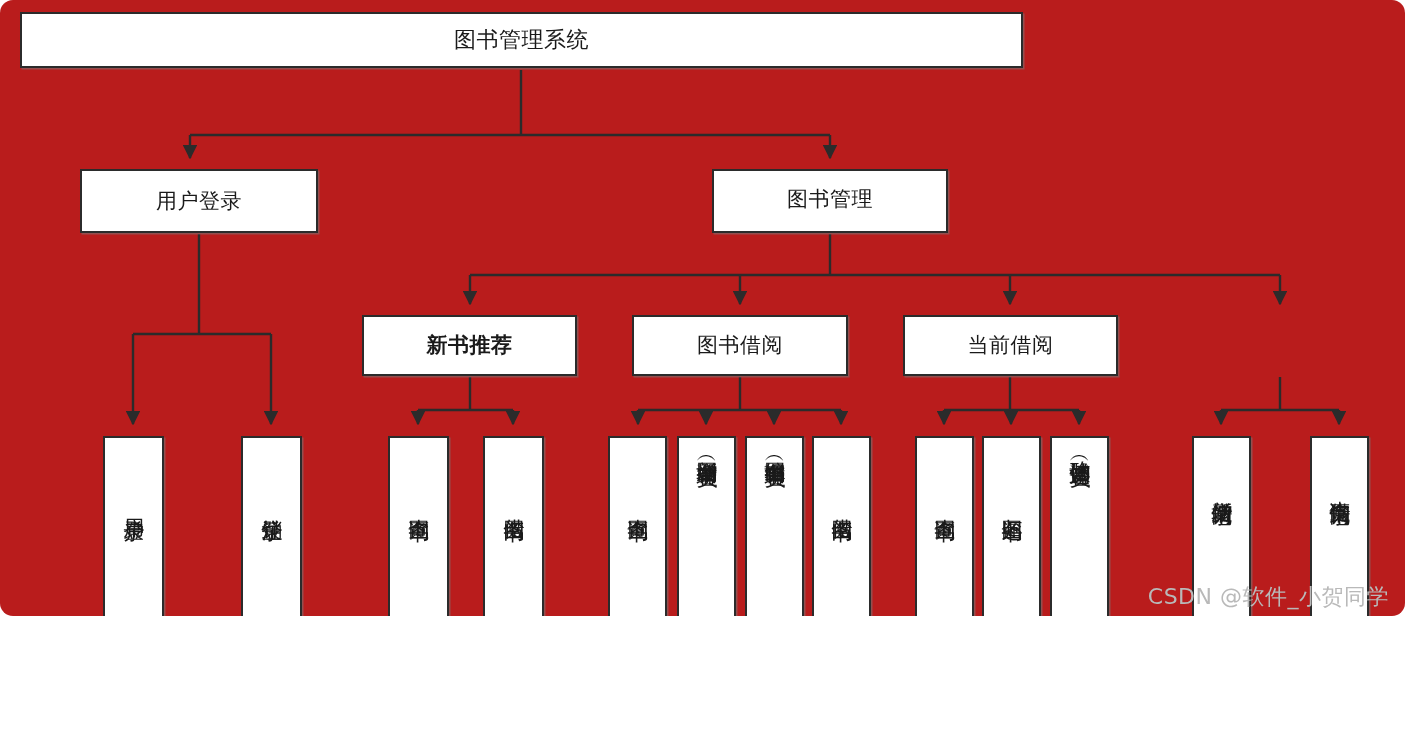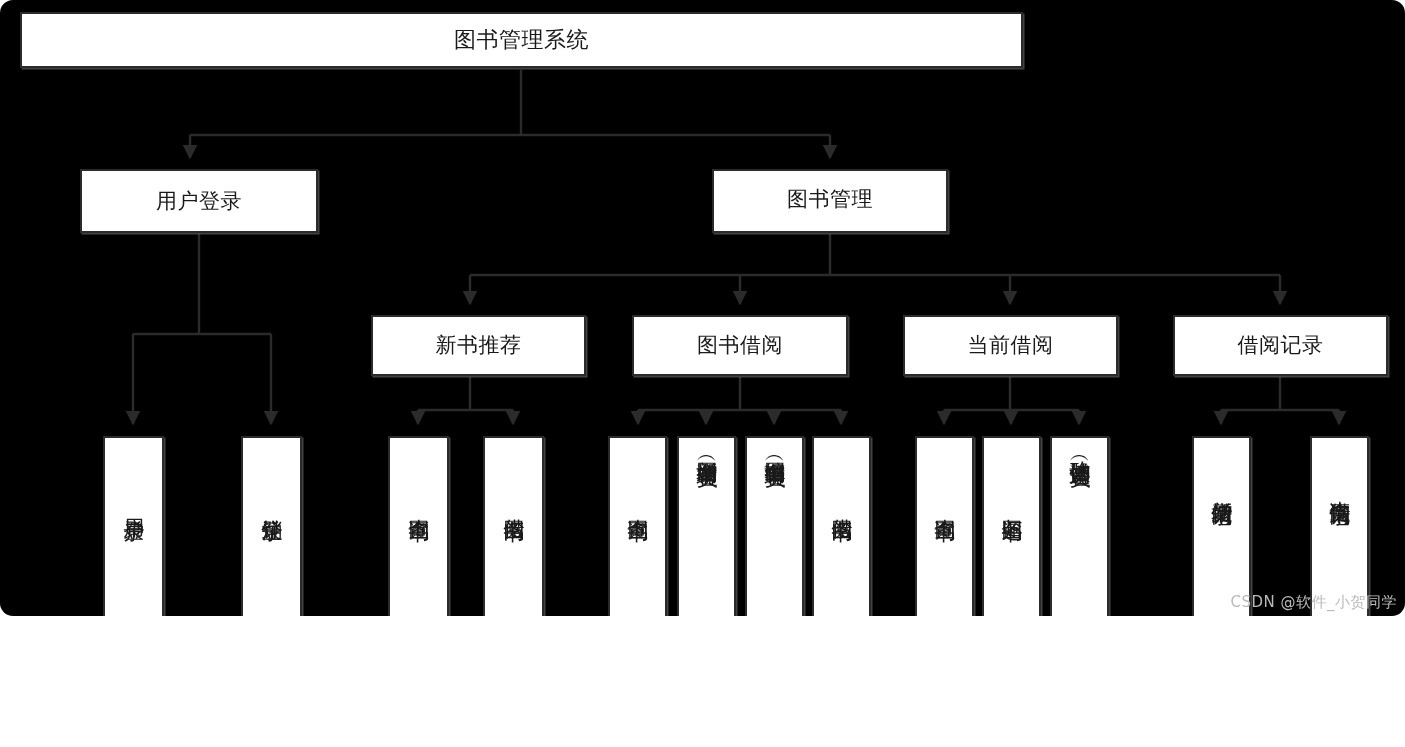--- a/index.html
+++ b/index.html
@@ -8,21 +8,21 @@
     padding: 0;
     background: #ffffff;
   }
   body {
     font-family: "DejaVu Sans", "Liberation Sans", sans-serif;
   }
   #canvas {
     position: relative;
     width: 1405px;
     height: 616px;
-    background: #000000;
+    background: #b91c1c;
     overflow: hidden;
     border-radius: 13px;
   }
   .node {
     position: absolute;
     box-sizing: border-box;
     background: #ffffff;
     border: 2px solid #2b2b2b;
     box-shadow: 1.5px 1.5px 0 0 rgba(120,120,120,0.55);
     display: flex;
@@ -61,23 +61,23 @@
   svg#wires {
     position: absolute;
     left: 0;
     top: 0;
     width: 1405px;
     height: 747px;
     pointer-events: none;
   }
   #watermark {
     position: absolute;
-    right: 8px;
+    right: 16px;
     bottom: 4px;
-    font-size: 15px;
+    font-size: 22px;
     color: #b9b9b9;
     letter-spacing: 0.5px;
     white-space: nowrap;
   }
 </style>
 </head>
 <body>
 
 <div id="canvas">
 
@@ -136,35 +136,32 @@
   </div>
 
   <div class="node" style="left:80px; top:169px; width:238px; height:64px;">
     <span class="label">用户登录</span>
   </div>
 
   <div class="node" style="left:712px; top:169px; width:236px; height:64px;font-family:Liberation Mono, monospace;">
     <span class="label">图书管理</span>
   </div>
 
-  <div class="node" style="left:371px; top:315px; width:215px; height:61px;">
+  <div class="node" style="left:362px; top:315px; width:215px; height:61px;font-weight:bold;">
     <span class="label">新书推荐</span>
   </div>
 
   <div class="node" style="left:632px; top:315px; width:216px; height:61px;align-items:center;">
     <span class="label">图书借阅</span>
   </div>
 
   <div class="node" style="left:903px; top:315px; width:215px; height:61px;">
     <span class="label">当前借阅</span>
   </div>
 
-  <div class="node" style="left:1173px; top:315px; width:215px; height:61px;">
-    <span class="label">借阅记录</span>
-  </div>
 
   <div class="node vertical mid" style="left:103px; top:436px; width:61px; height:299px;">
     <span class="label">用户登录</span>
   </div>
 
   <div class="node vertical mid" style="left:241px; top:436px; width:61px; height:299px;">
     <span class="label">注销登录</span>
   </div>
 
   <div class="node vertical mid" style="left:388px; top:436px; width:61px; height:299px;">

